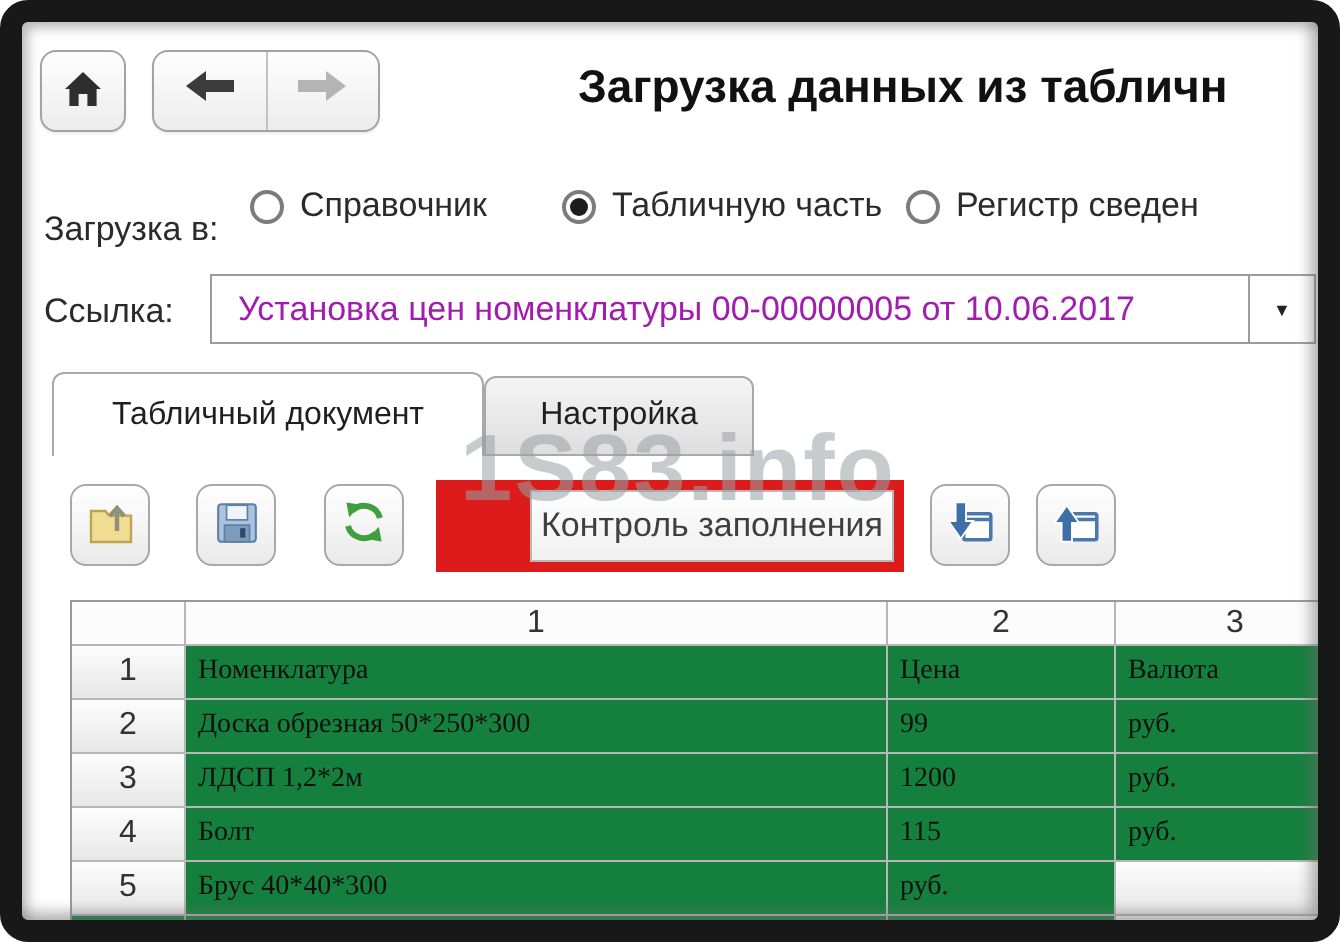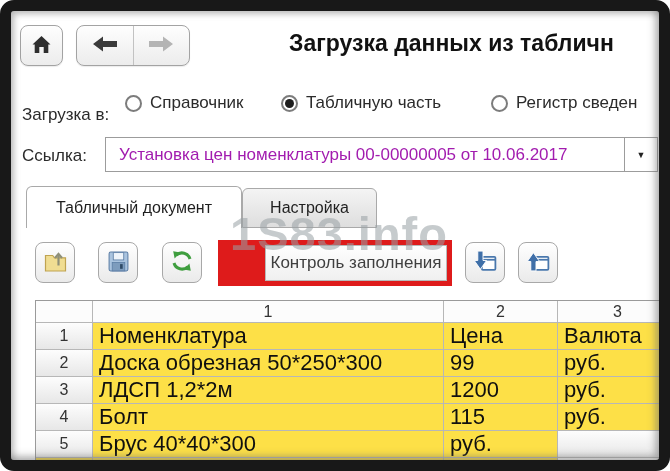--- a/index.html
+++ b/index.html
@@ -25,21 +25,21 @@
     background:linear-gradient(#fefefe,#ececec); border:1px solid #a3a3a3; border-radius:8px;
     display:flex; box-shadow:0 1px 1px rgba(0,0,0,.08); }
   .nav-half { flex:1; display:flex; align-items:center; justify-content:center; }
   .nav-half:first-child { border-right:1px solid #c2c2c2; }
   .page-title { position:absolute; left:289px; top:30px; font-size:23px; font-weight:bold;
     color:#111; white-space:nowrap; }
   
   .lbl { position:absolute; font-size:17px; color:#2b2b2b; white-space:nowrap; }
   .load-label { left:22px; top:95px;margin-top:10px; }
   .radio-group { position:absolute; top:92px; height:22px; display:flex; align-items:center; gap:8px; }
-  .rg1 { left:125px; } .rg2 { left:281px; } .rg3 { left:491px; }
+  .rg1 { left:125px; } .rg2 { left:281px; } .rg3 { left:453px; }
   .radio { width:17px; height:17px; border:2px solid #7c7c7c; border-radius:50%;
     background:#fff; position:relative; flex:none; }
   .radio.sel::after { content:""; position:absolute; left:50%; top:50%; width:9px; height:9px;
     margin:-4.5px 0 0 -4.5px; background:#1d1d1d; border-radius:50%; }
   .radio-label { font-size:17px; color:#2b2b2b; white-space:nowrap; }
   
   .link-label { left:22px; top:146px; }
   .link-field { position:absolute; left:105px; top:137px; width:553px; height:35px;
     border:1px solid #9c9c9c; background:#fff; }
   .link-text { position:absolute; left:6px; top:0; right:33px; height:100%;
@@ -75,21 +75,21 @@
   
   .grid { position:absolute; left:35px; top:300px; width:624px; height:160px;
     overflow:hidden; border-top:1px solid #9a9a9a; border-left:1px solid #9a9a9a;
     display:grid; grid-template-columns:57px 351px 114px 120px;
     grid-template-rows:22px repeat(6, 27px); background:#fff; }
   .cell { border-right:1px solid #b7b7b7; border-bottom:1px solid #b7b7b7;
     overflow:hidden; white-space:nowrap; }
   .hcell { background:#fcfcfc; font-size:16px; color:#333; text-align:center; line-height:21px; }
   .ncell { background:linear-gradient(#fdfdfd,#e7e7e7); font-size:16px; color:#333;
     text-align:center; line-height:26px; }
-  .dcell { background:#fde047; font-size:22px; color:#101010; padding-left:6px; line-height:26px; }
+  .dcell { background:#15803d; font-size:14px; color:#101010; padding-left:6px; line-height:26px;font-family:Liberation Serif, serif; }
 </style>
 </head>
 <body>
 
 <div class="shot">
 
   <button class="navbtn btn-home">
     <span>
       <svg width="21" height="19" viewBox="0 0 20 19">
           <path d="M10 1 L19 9.5 L16.8 9.5 L16.8 18 L12.2 18 L12.2 12 L7.8 12 L7.8 18 L3.2 18 L3.2 9.5 L1 9.5 Z" fill="#2e2e2e"></path>

